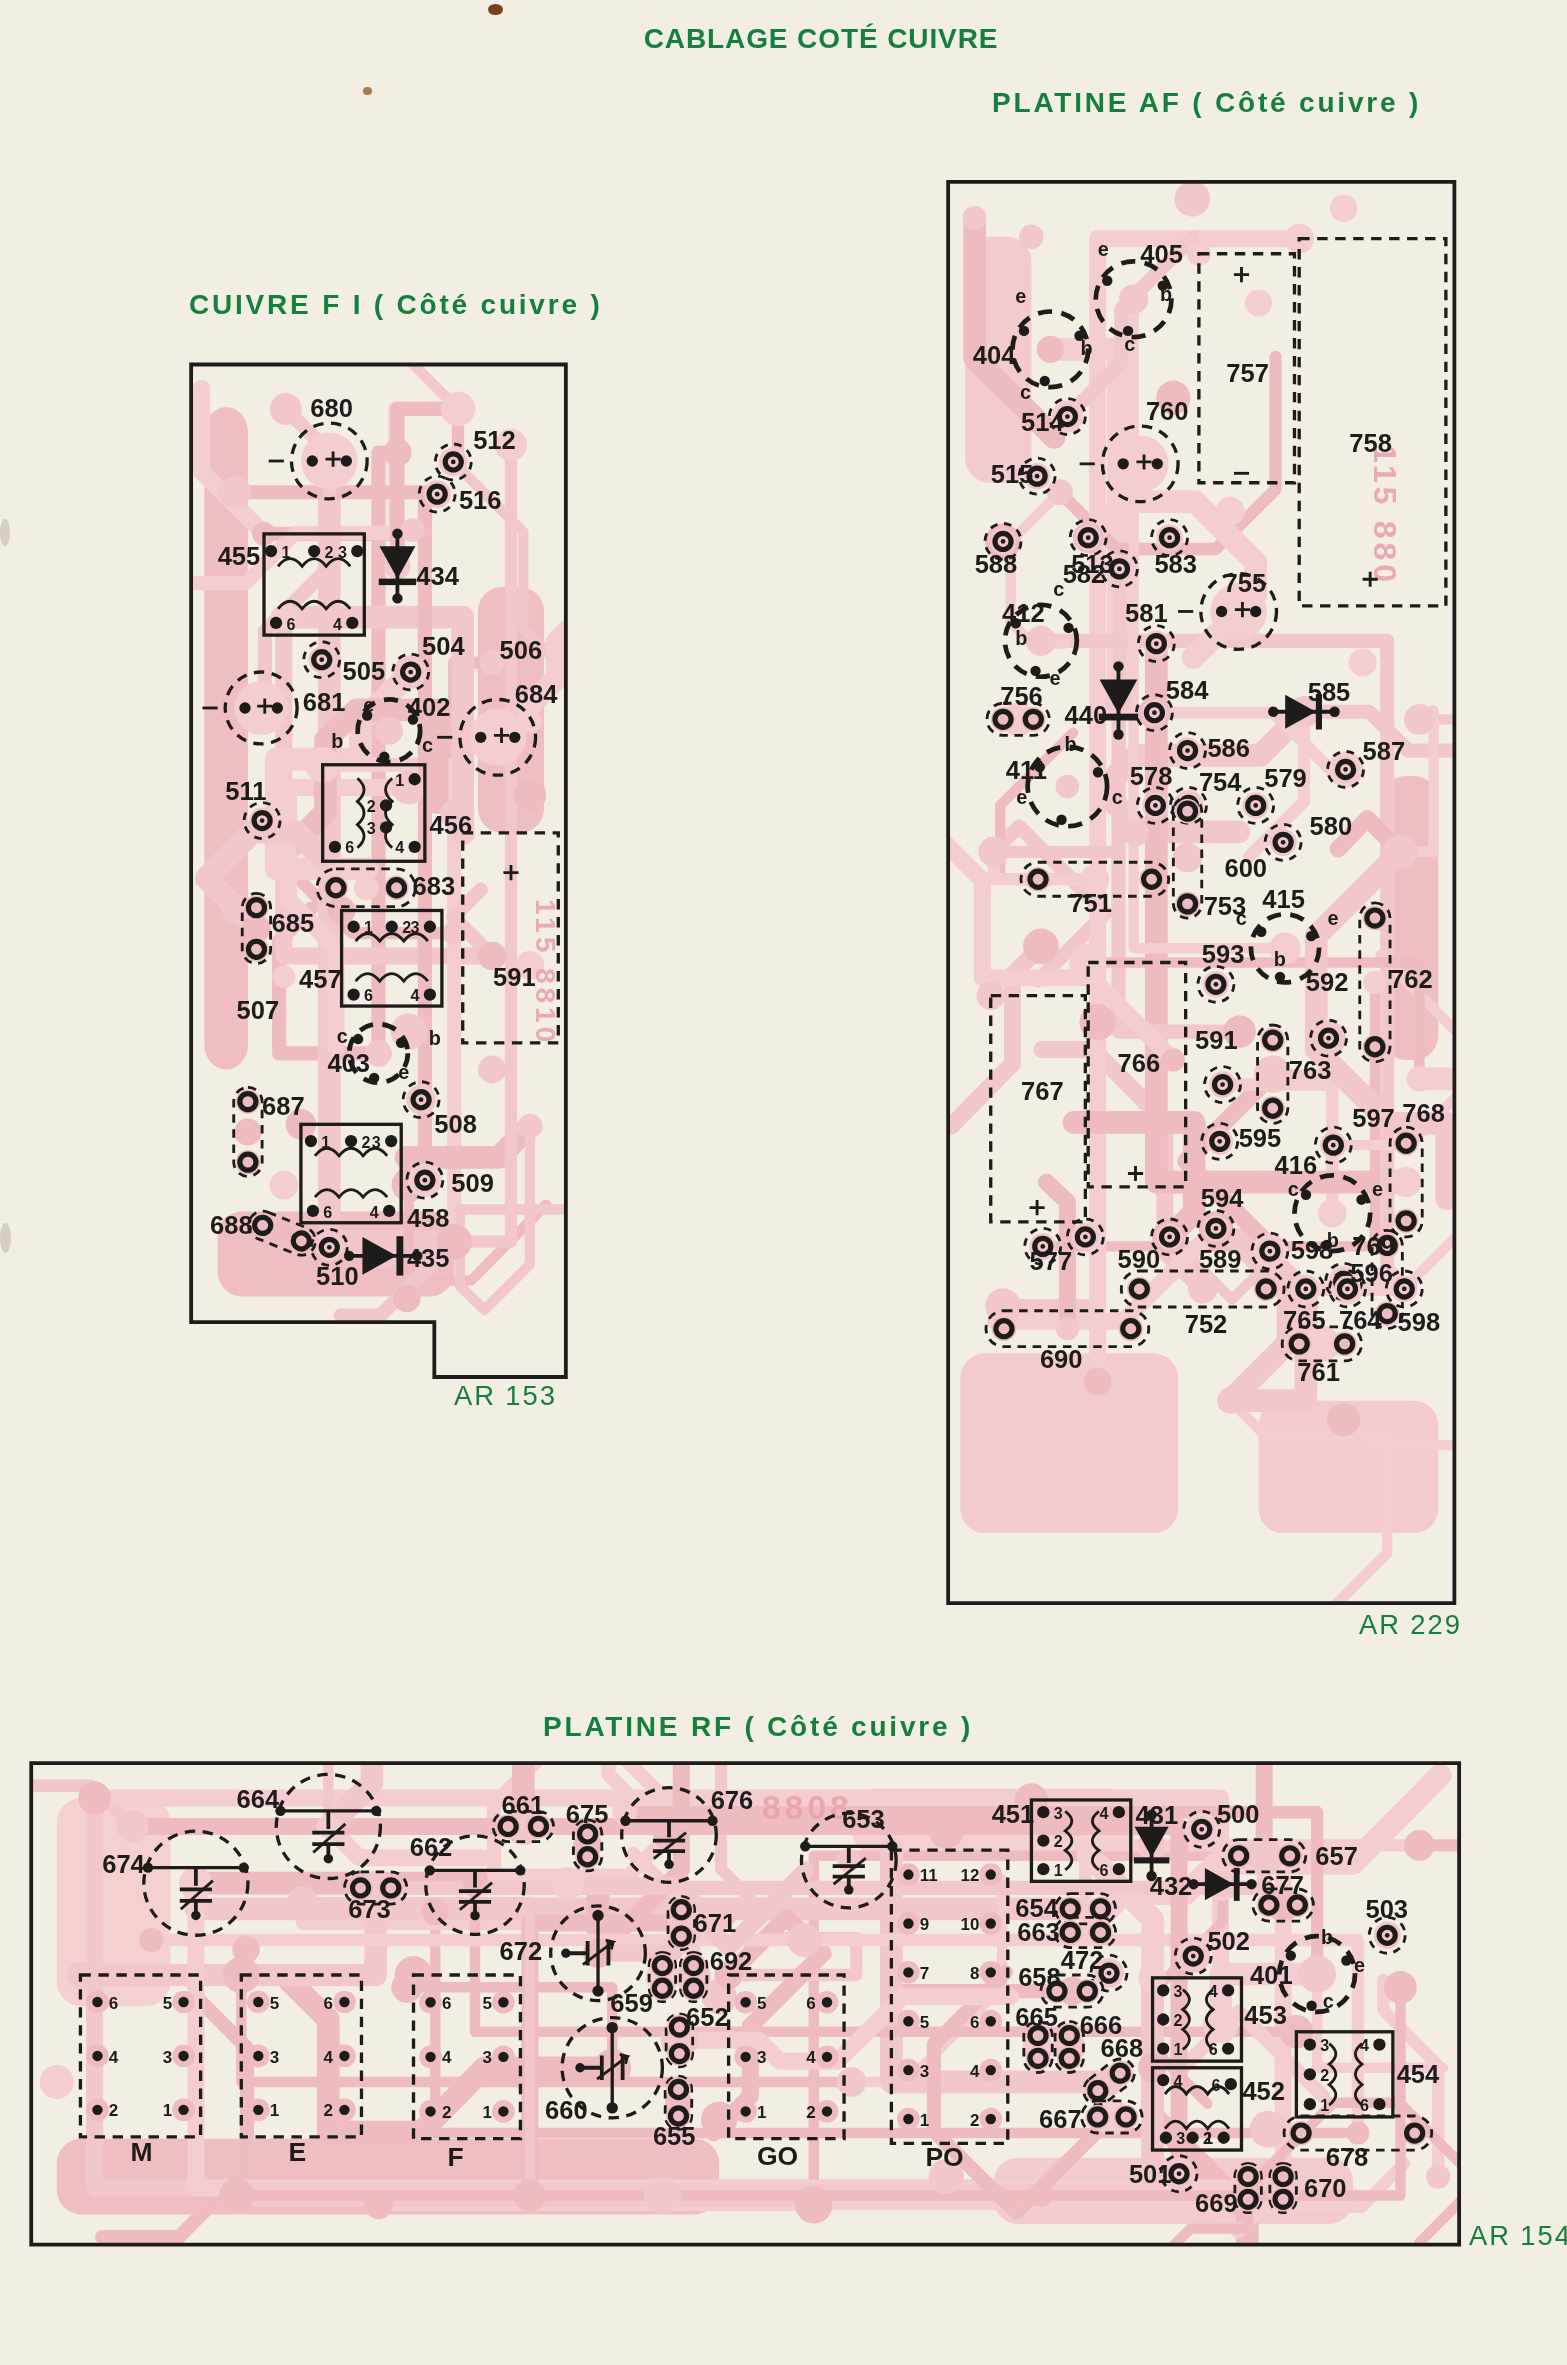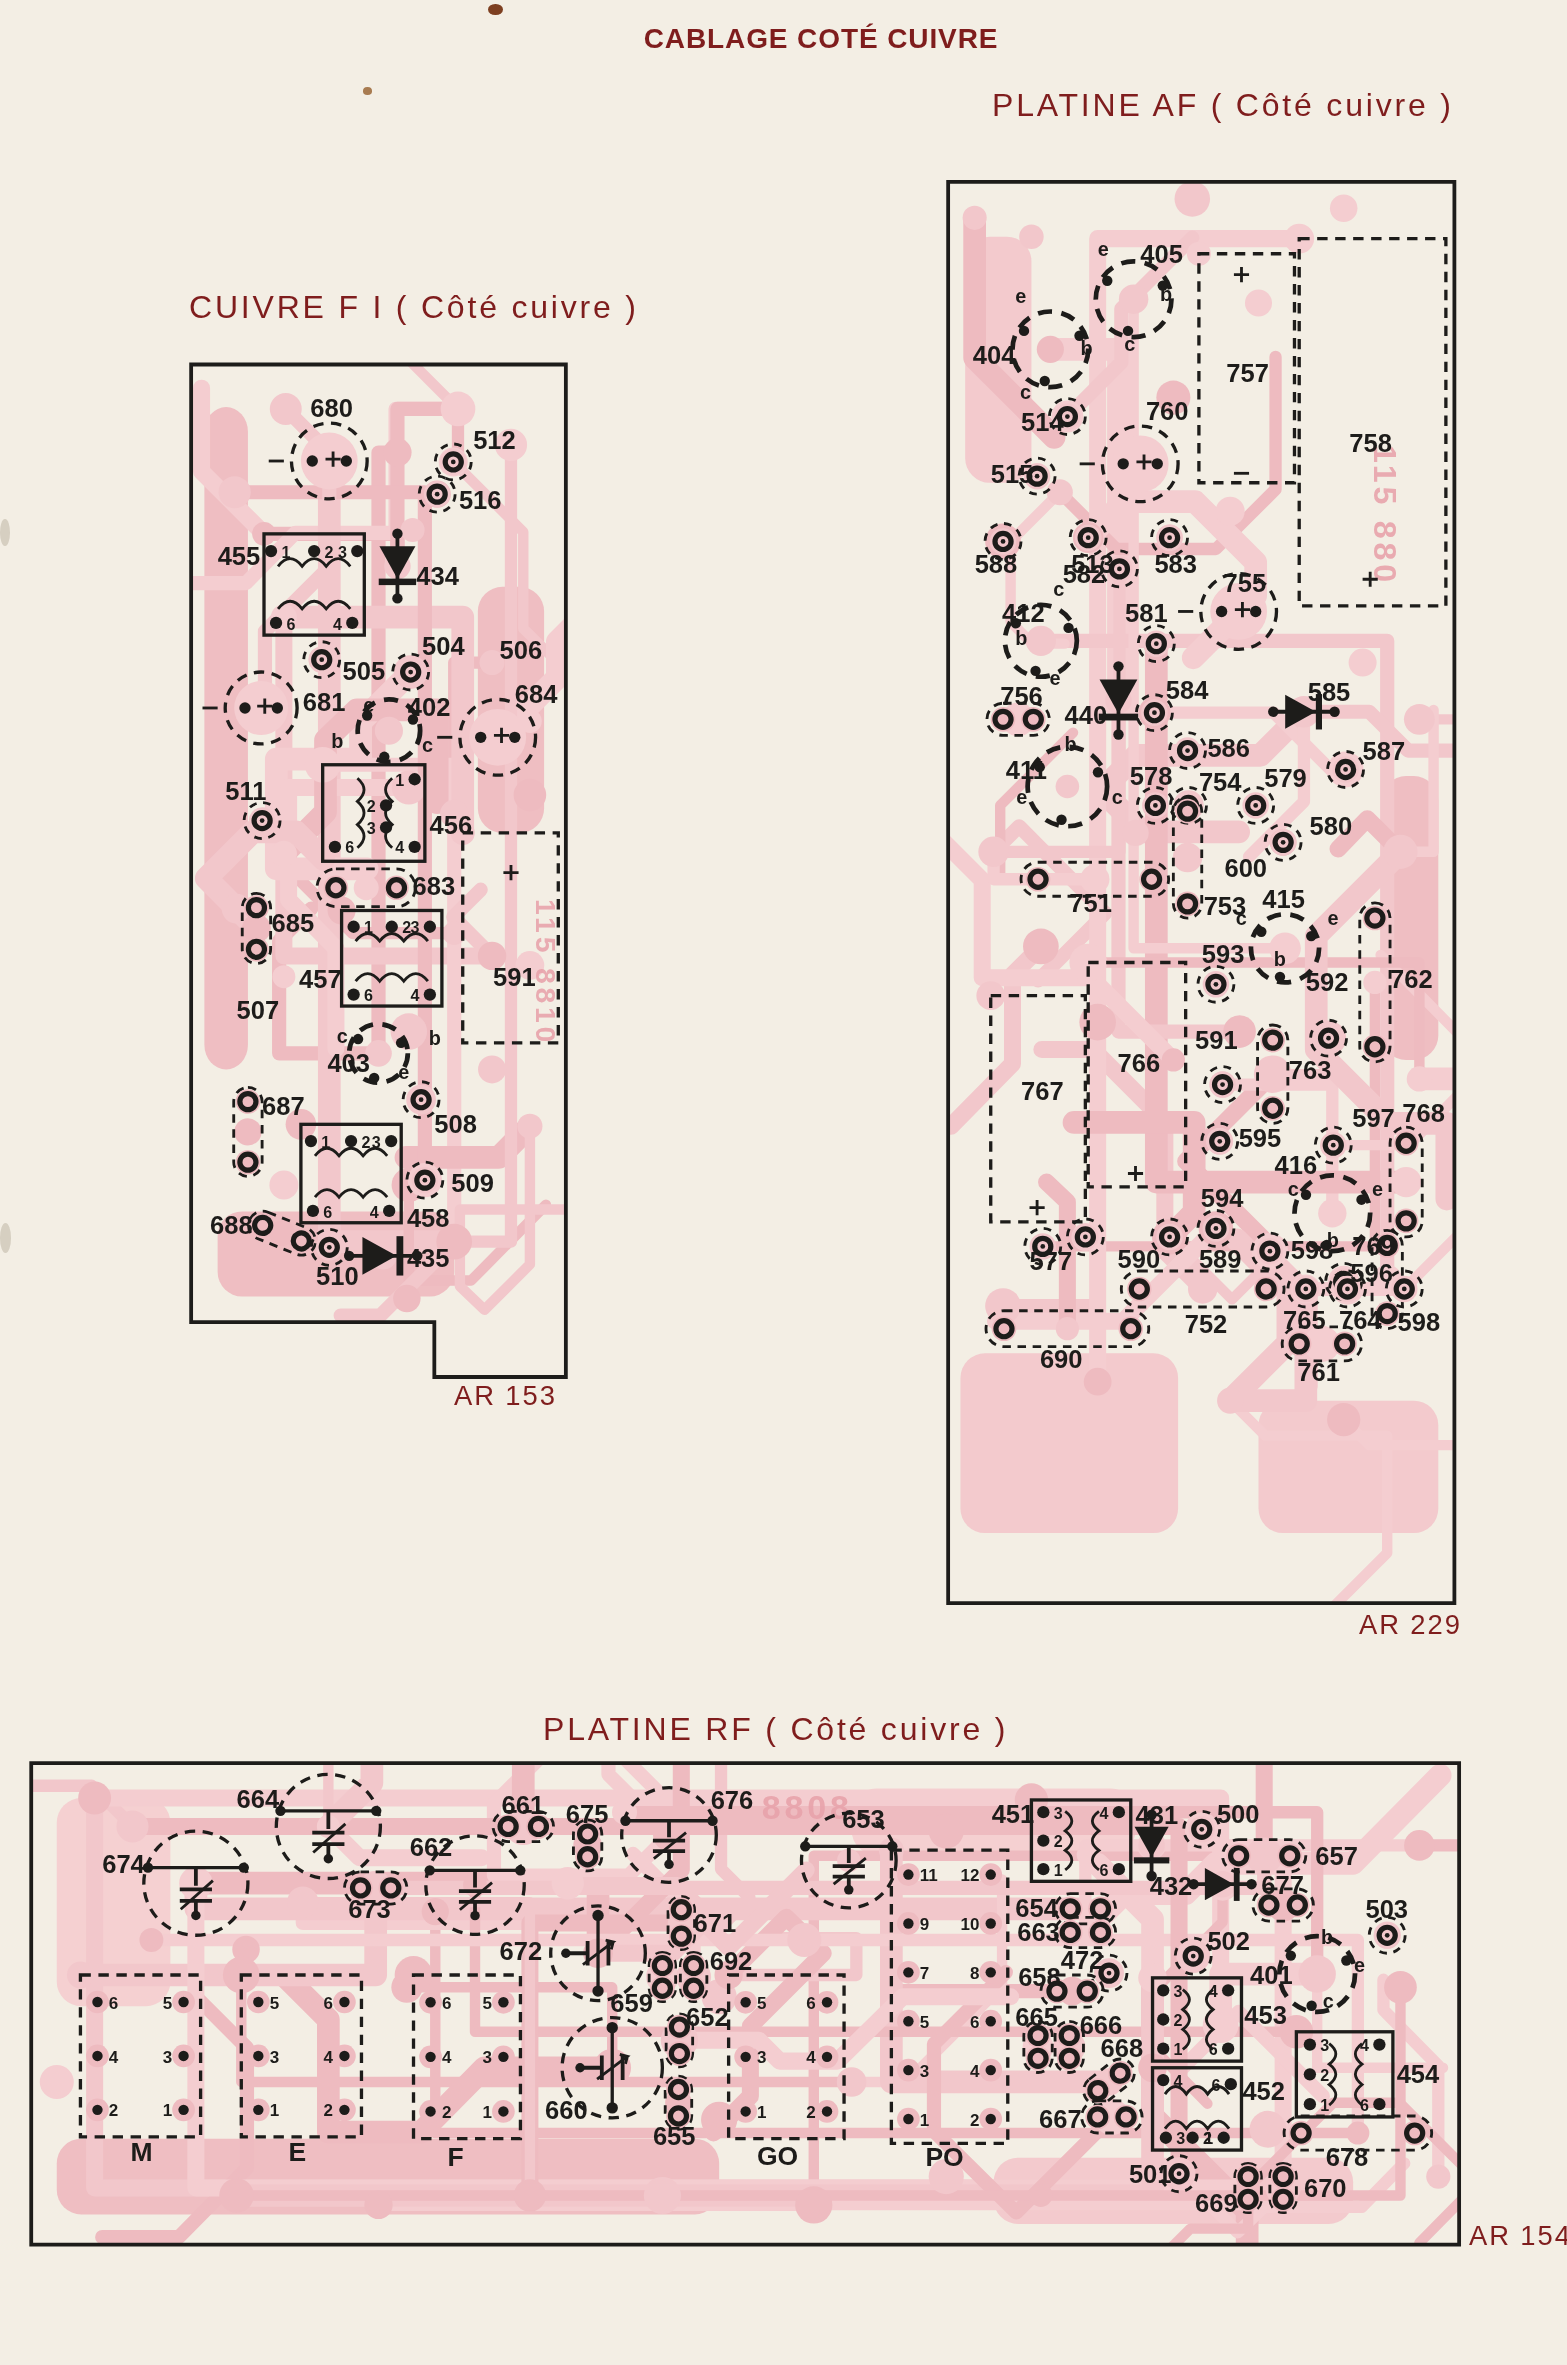--- a/index.html
+++ b/index.html
@@ -1,22 +1,22 @@
 <!DOCTYPE html>
 <html style="font-size:15px"><head>
 <meta charset="utf-8">
 <style>
   html,body{margin:0;padding:0;}
   body{width:1567px;height:2366px;position:relative;overflow:hidden;
        font-family:"Liberation Sans",sans-serif;}
   .page{position:absolute;inset:0;background:#f3eee4;}
-  .hdr{position:absolute;color:#7f1d1d;white-space:nowrap;}
+  .hdr{position:absolute;color:#15803d;white-space:nowrap;}
   #page-title{left:613px;top:23px;width:416px;text-align:center;
               font-size:28px;font-weight:bold;letter-spacing:0.9px;}
-  .board-title{font-size:32px;font-weight:normal;letter-spacing:2.8px;text-align:right;}
+  .board-title{font-size:28px;font-weight:bold;letter-spacing:2.8px;text-align:right;}
   .board-ref{font-size:27.4px;font-weight:normal;letter-spacing:1.9px;}
   #svgwrap{position:absolute;inset:0;}
   .artifact{position:absolute;border-radius:50%;}
 </style>
 </head>
 <body style="background: rgb(243, 238, 228);">
 
 <div class="page">
   <div id="page-title" class="hdr">CABLAGE COTÉ CUIVRE</div>
   <div class="hdr board-title" id="t-fi" style="left: 189px; top: 289px;">CUIVRE F I  ( Côté cuivre )</div>

